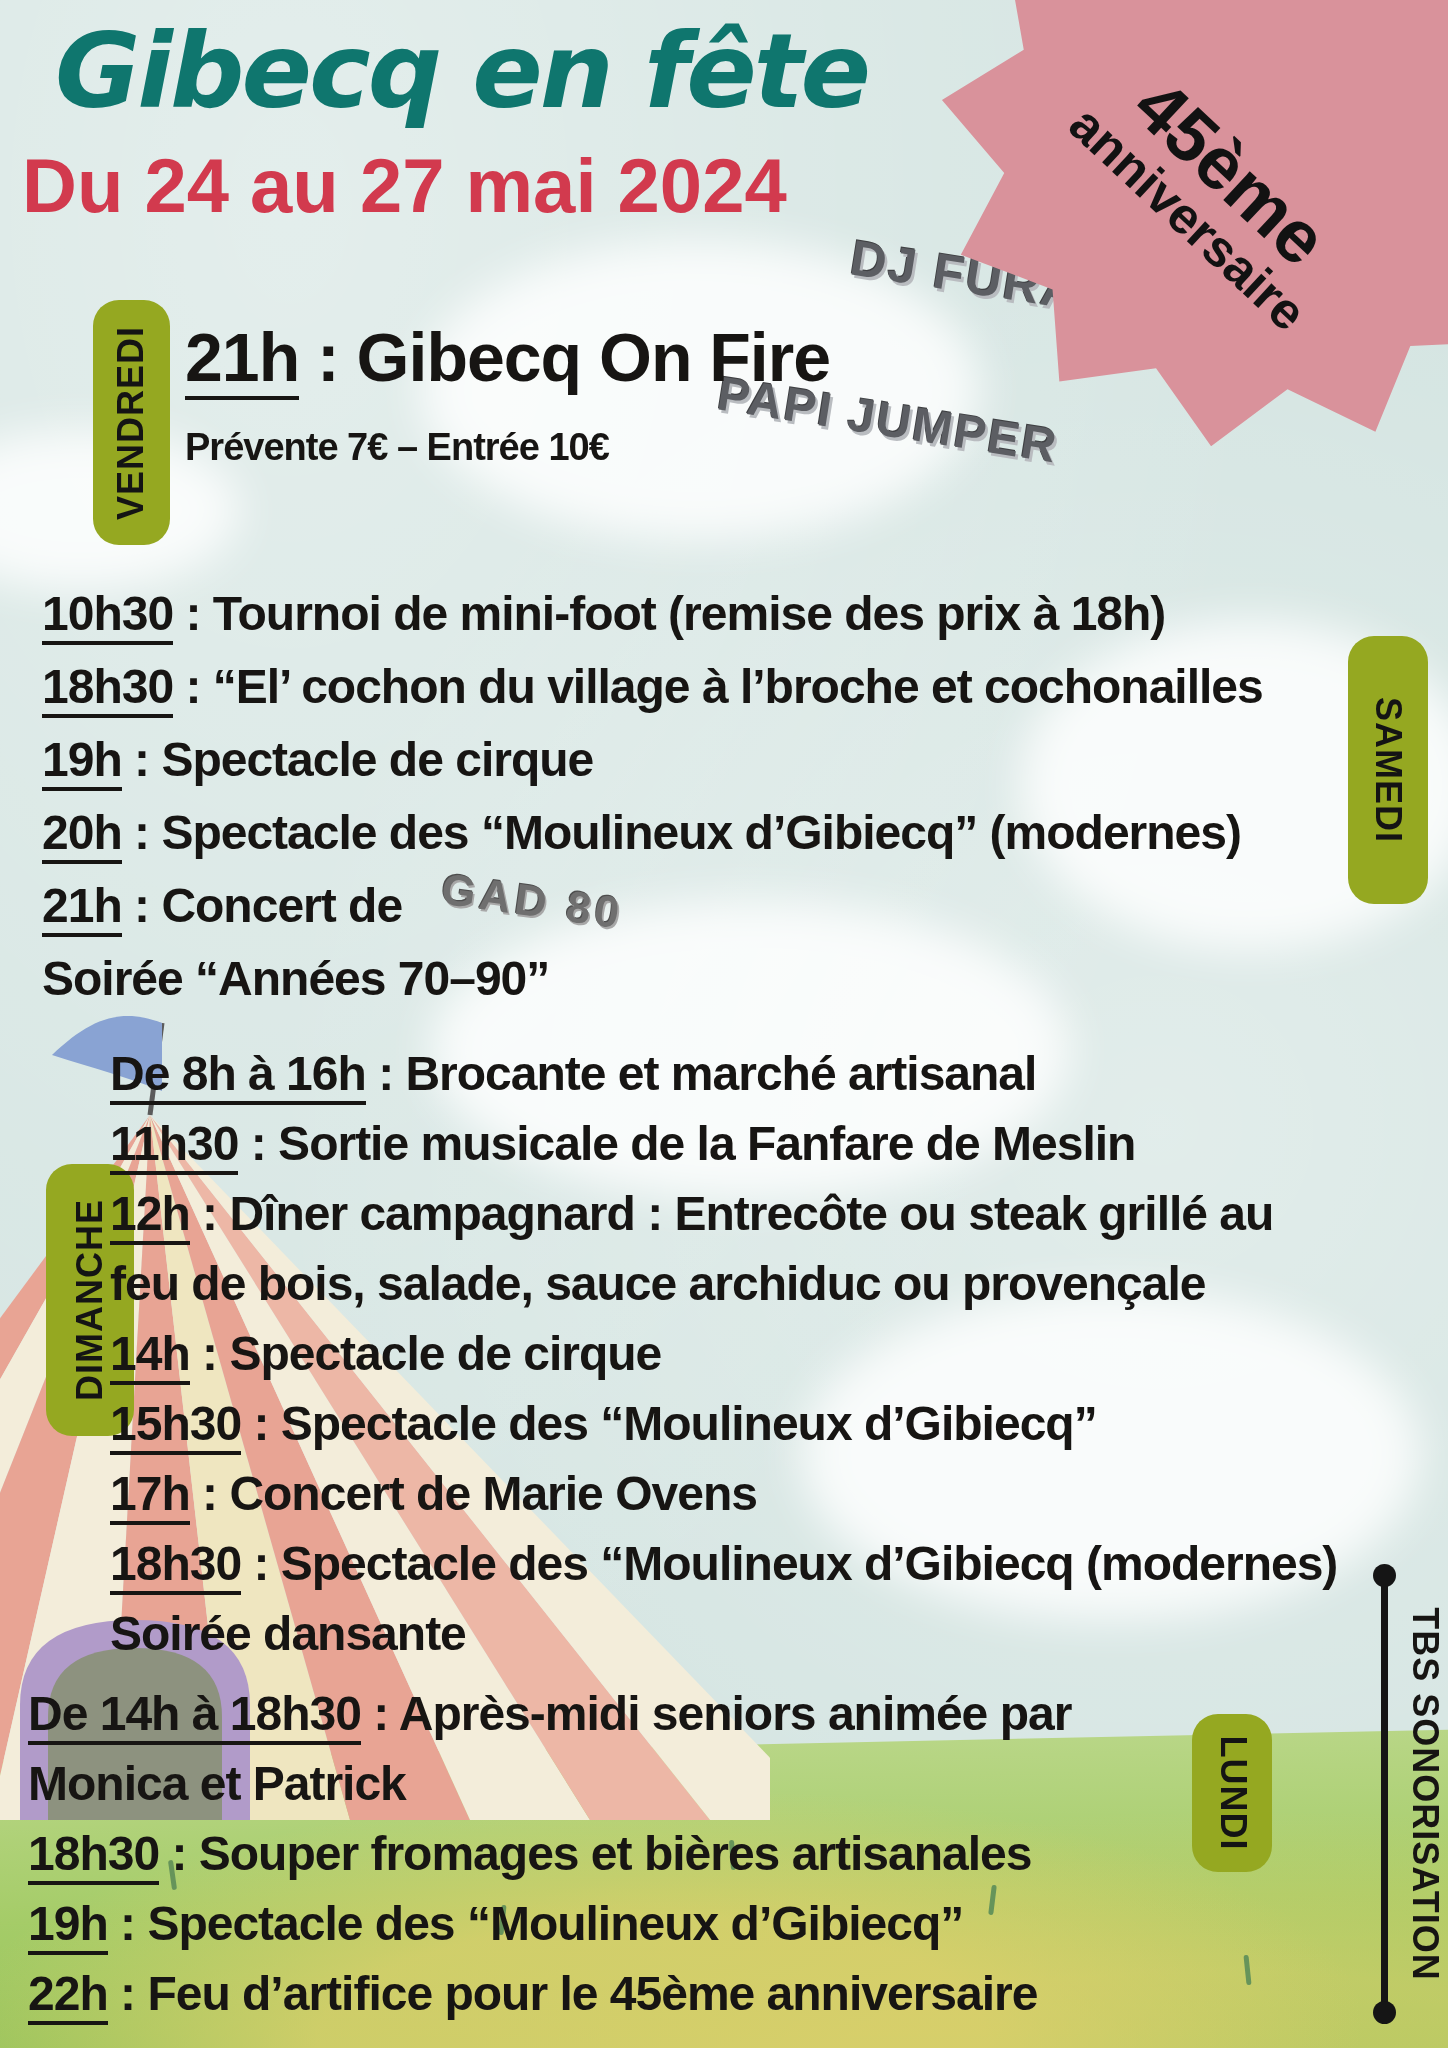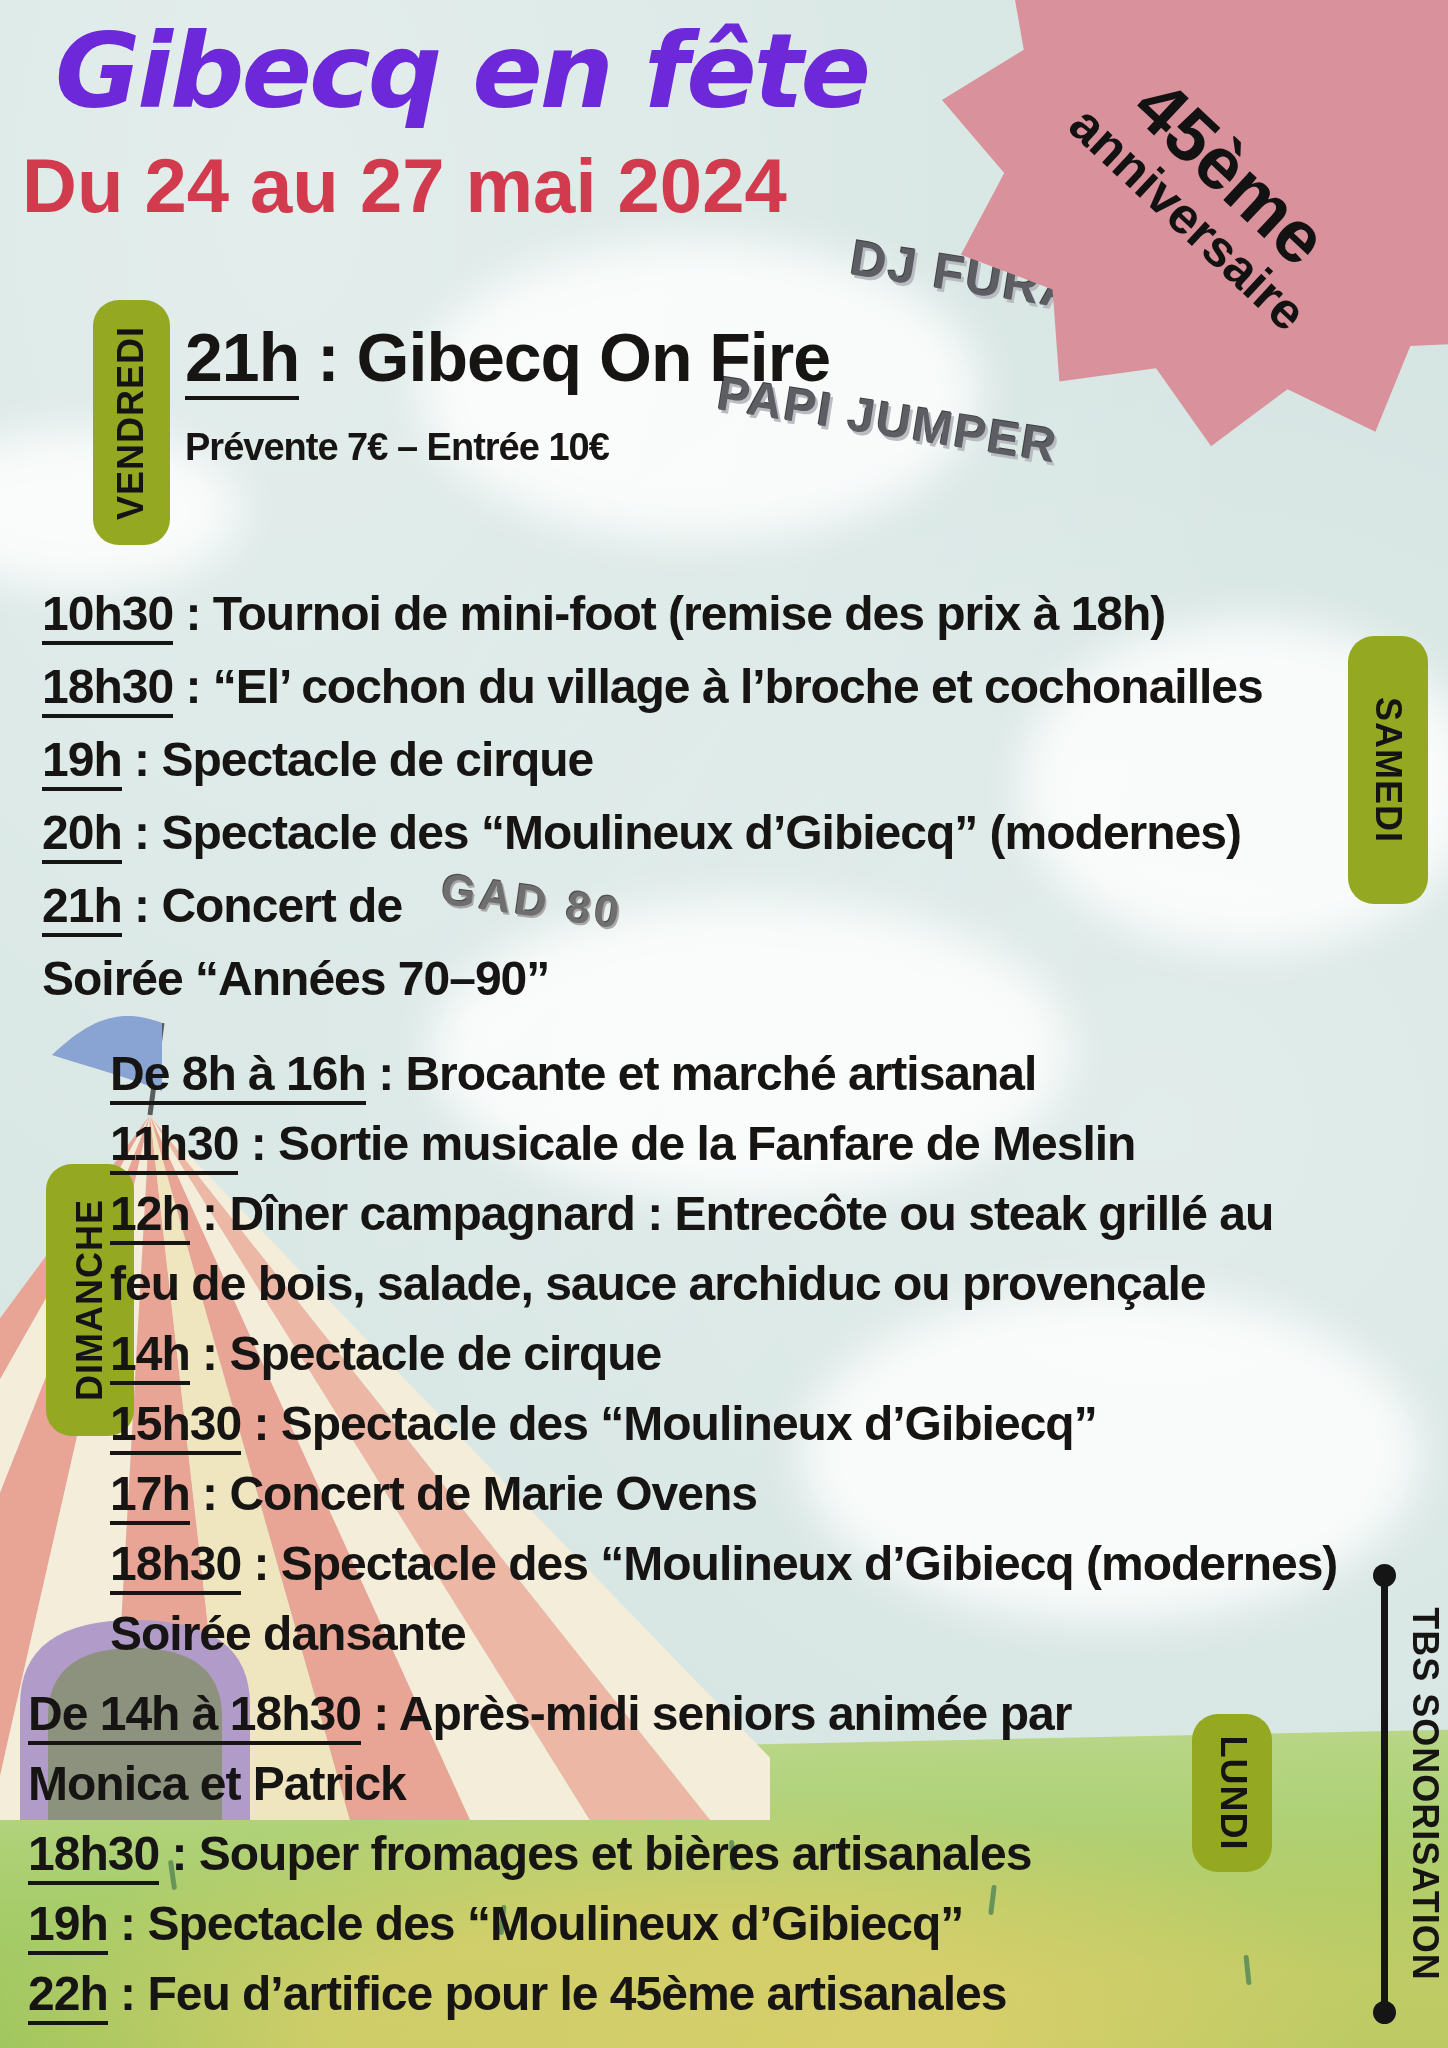--- a/index.html
+++ b/index.html
@@ -33,21 +33,21 @@
   .pill span{font-weight:bold;font-size:36px;letter-spacing:1px;color:#141414;white-space:nowrap;}
   .rot-ccw span{transform:rotate(-90deg);}
   .rot-cw span{transform:rotate(90deg);}
   .p-ven{left:93px;top:300px;width:77px;height:245px;}
   .p-sam{left:1348px;top:636px;width:80px;height:268px;}
   .p-dim{left:46px;top:1164px;width:88px;height:272px;}
   .p-lun{left:1192px;top:1714px;width:80px;height:158px;}
 
   .title{position:absolute;left:55px;top:10px;z-index:7;
     font-family:"DejaVu Sans", sans-serif;font-style:italic;font-weight:bold;
-    font-size:104px;color:#6d28d9;letter-spacing:-3px;white-space:nowrap;}
+    font-size:104px;color:#0f766e;letter-spacing:-3px;white-space:nowrap;}
   .daterange{position:absolute;left:22px;top:142px;z-index:7;
     font-weight:bold;font-size:76px;color:#d23a4e;letter-spacing:0px;white-space:nowrap;text-align:center;}
 
   .burst{position:absolute;right:-130px;top:-150px;width:640px;height:600px;background:#d9929b;z-index:6;
     transform:rotate(9deg);
     clip-path:polygon(100% 50%,88.6% 60.4%,93.3% 75%,78.3% 78.3%,75% 93.3%,60.4% 88.6%,50% 100%,39.6% 88.6%,25% 93.3%,21.7% 78.3%,6.7% 75%,11.4% 60.4%,0% 50%,11.4% 39.6%,6.7% 25%,21.7% 21.7%,25% 6.7%,39.6% 11.4%,50% 0%,60.4% 11.4%,75% 6.7%,78.3% 21.7%,93.3% 25%,88.6% 39.6%);}
   .burst-text{position:absolute;left:44%;top:58%;transform:translate(-50%,-50%) rotate(34deg);text-align:center;color:#121212;line-height:1.02;}
   .b1{font-size:74px;font-weight:bold;display:block;}
   .b2{font-size:51px;font-weight:bold;display:block;}
 
@@ -166,17 +166,17 @@
   <div class="line"><span class="t">17h</span><span> : Concert de Marie Ovens</span></div>
   <div class="line"><span class="t">18h30</span><span> : Spectacle des “Moulineux d’Gibiecq (modernes)</span></div>
   <div class="line"><span class="t"></span><span>Soirée dansante</span></div>
 </div>
 
 <div class="sched pitch70 sec-lun">
   <div class="line"><span class="t">De 14h à 18h30</span><span> :  Après-midi seniors animée par</span></div>
   <div class="line"><span class="t"></span><span>Monica et Patrick</span></div>
   <div class="line"><span class="t">18h30</span><span> : Souper fromages et bières artisanales</span></div>
   <div class="line"><span class="t">19h</span><span> : Spectacle des “Moulineux d’Gibiecq”</span></div>
-  <div class="line"><span class="t">22h</span><span> : Feu d’artifice pour le 45ème artisanales</span></div>
+  <div class="line"><span class="t">22h</span><span> : Feu d’artifice pour le 45ème anniversaire</span></div>
 </div>
 
 <div class="tbs-line"></div>
 <div class="tbs-label">TBS SONORISATION</div>
 
 </body></html>

